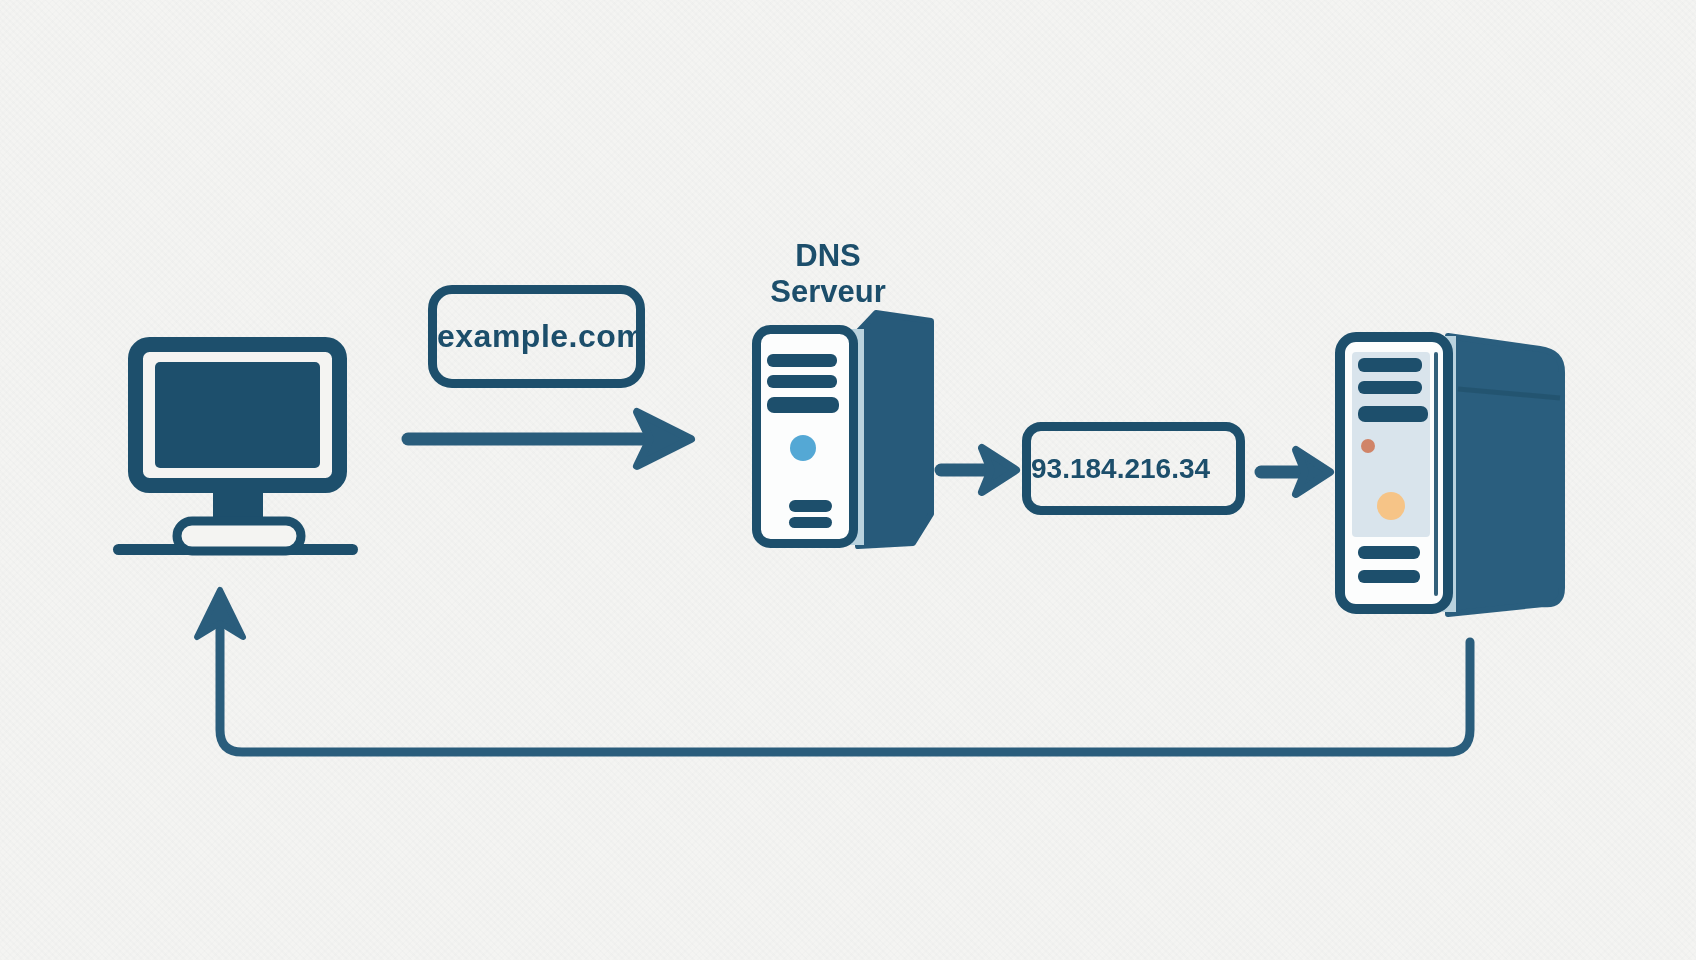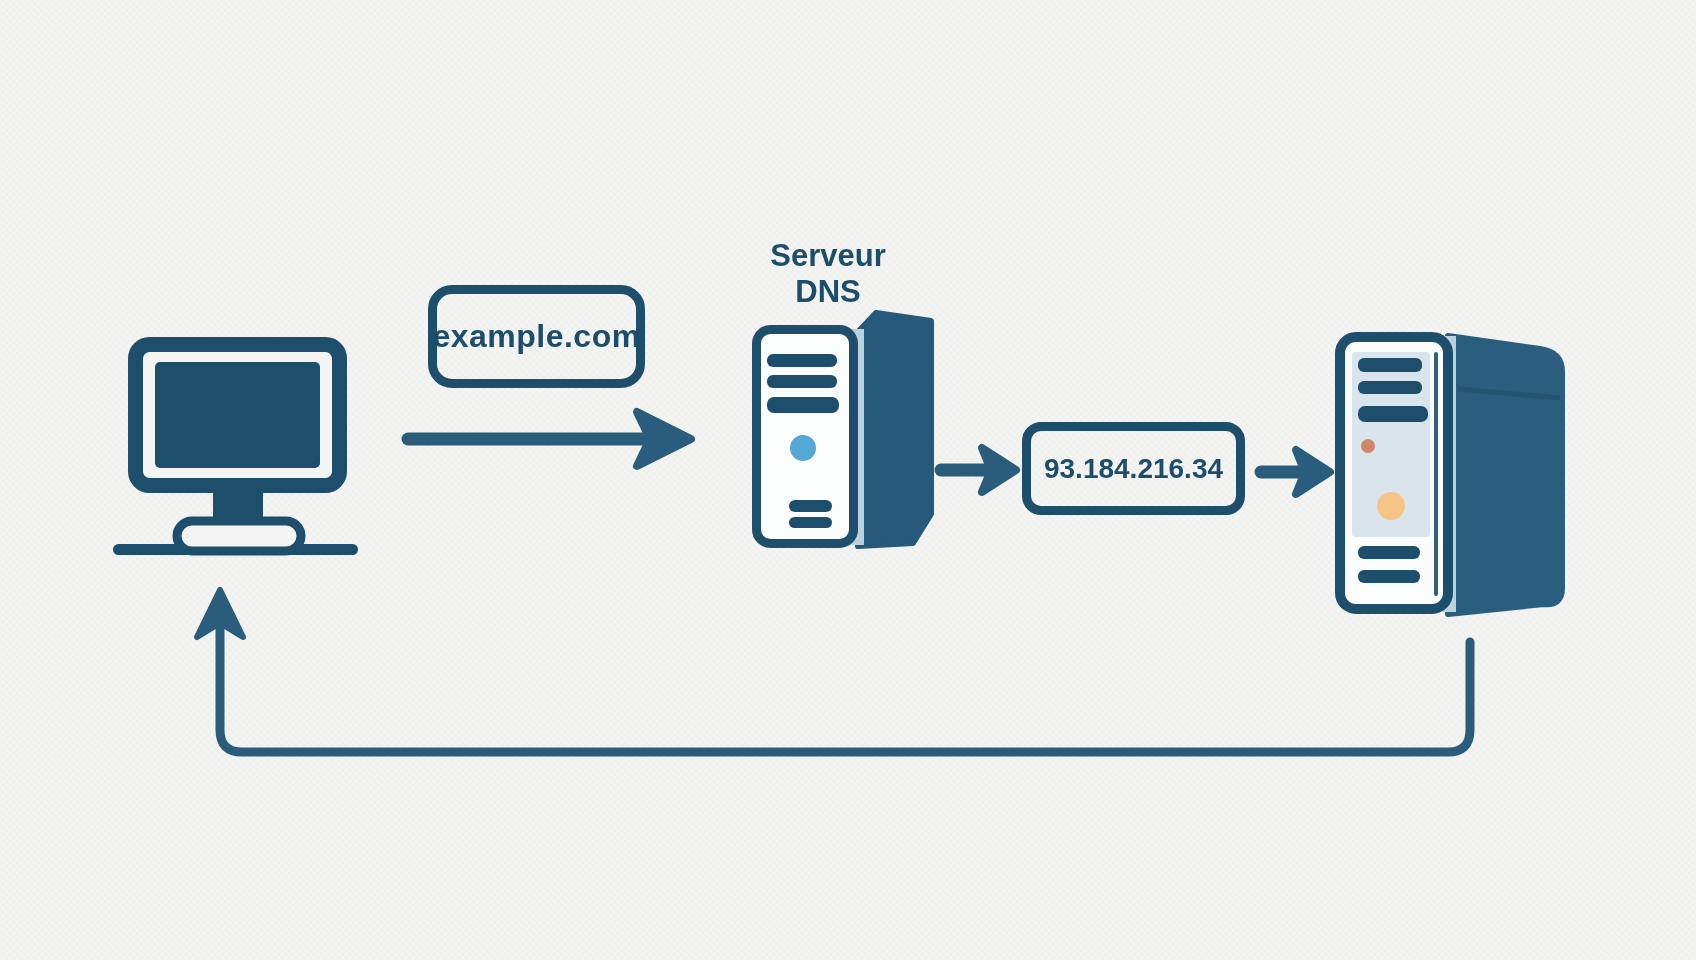--- a/index.html
+++ b/index.html
@@ -31,21 +31,21 @@
   }
   .layer{position:absolute;left:0;top:0;width:100%;height:100%;}
   .fill-primary{fill:var(--primary);}
   .fill-arrow{fill:var(--arrow);stroke:var(--arrow);stroke-width:8;stroke-linejoin:round;}
   .shaft{stroke:var(--arrow);stroke-width:13;stroke-linecap:round;fill:none;}
   .return-shaft{stroke:var(--arrow);stroke-width:9;stroke-linecap:round;fill:none;}
   .label-box{
     position:absolute;
     border:9px solid var(--primary);
     border-radius:24px;
-    display:flex;align-items:center;justify-content:center;
+    display:flex;align-items:center;justify-content:flex-start;
     color:var(--label-text);
     font-weight:700;
     box-sizing:border-box;
     letter-spacing:0.5px;
   }
   .query-box{left:428px;top:285px;width:217px;height:103px;font-size:32px;}
   .answer-box{left:1022px;top:422px;width:223px;height:93px;font-size:28px;letter-spacing:0;border-radius:19px;}
   .dns-label{
     position:absolute;left:728px;top:238px;width:200px;
     text-align:center;color:var(--label-text);
@@ -134,21 +134,21 @@
       <path class="return-shaft" d="M1470,642 L1470,730 Q1470,752 1448,752 L242,752 Q220,752 220,730 L220,630"></path>
       <path d="M220,590 L243,637 L220,623 L197,637 Z" fill="var(--arrow)" stroke="var(--arrow)" stroke-width="6" stroke-linejoin="round"></path>
     </g>
   </svg>
 
   <div class="label-box query-box">
     <span>example.com</span>
   </div>
 
   <div class="dns-label">
+    <div>DNS</div>
     <div>Serveur</div>
-    <div>DNS</div>
   </div>
 
   <div class="label-box answer-box">
     <span>93.184.216.34</span>
   </div>
 
 </div>
 
 </body></html>

